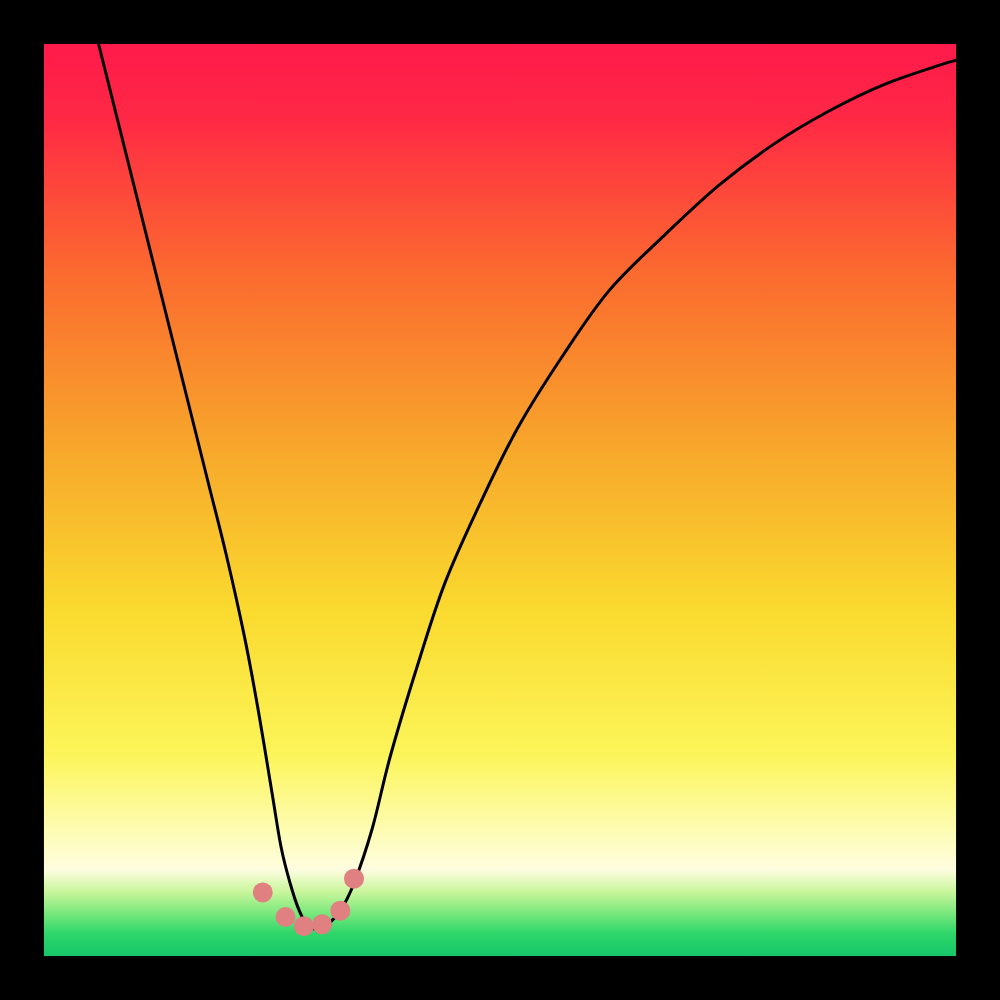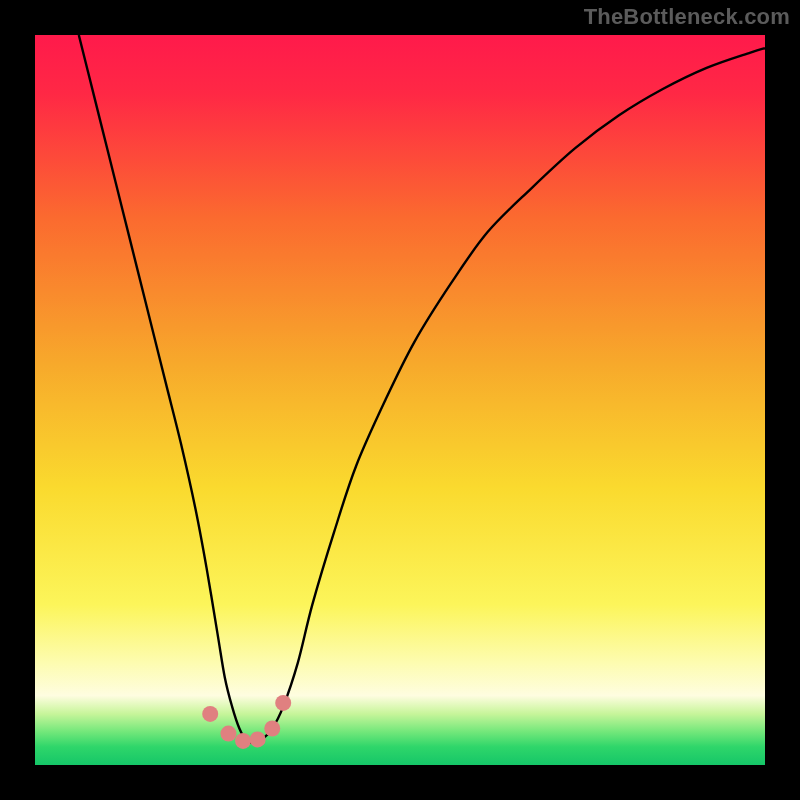--- a/index.html
+++ b/index.html
@@ -37,21 +37,20 @@
   svg {
     display: block;
     width: 730px;
     height: 730px;
   }
 </style>
 </head>
 <body>
 
 <div class="frame">
-  <div class="watermark">TheBottleneck.com</div>
 
   <div class="plot">
     <svg viewBox="0 0 730 730" preserveAspectRatio="none">
       <defs>
         <linearGradient id="bg-grad" x1="0" y1="0" x2="0" y2="1">
             <stop offset="0%" stop-color="#ff1a4b"></stop>
             <stop offset="8%" stop-color="#ff2845"></stop>
             <stop offset="25%" stop-color="#fb6a2f"></stop>
             <stop offset="45%" stop-color="#f7a92b"></stop>
             <stop offset="62%" stop-color="#fada2e"></stop>

